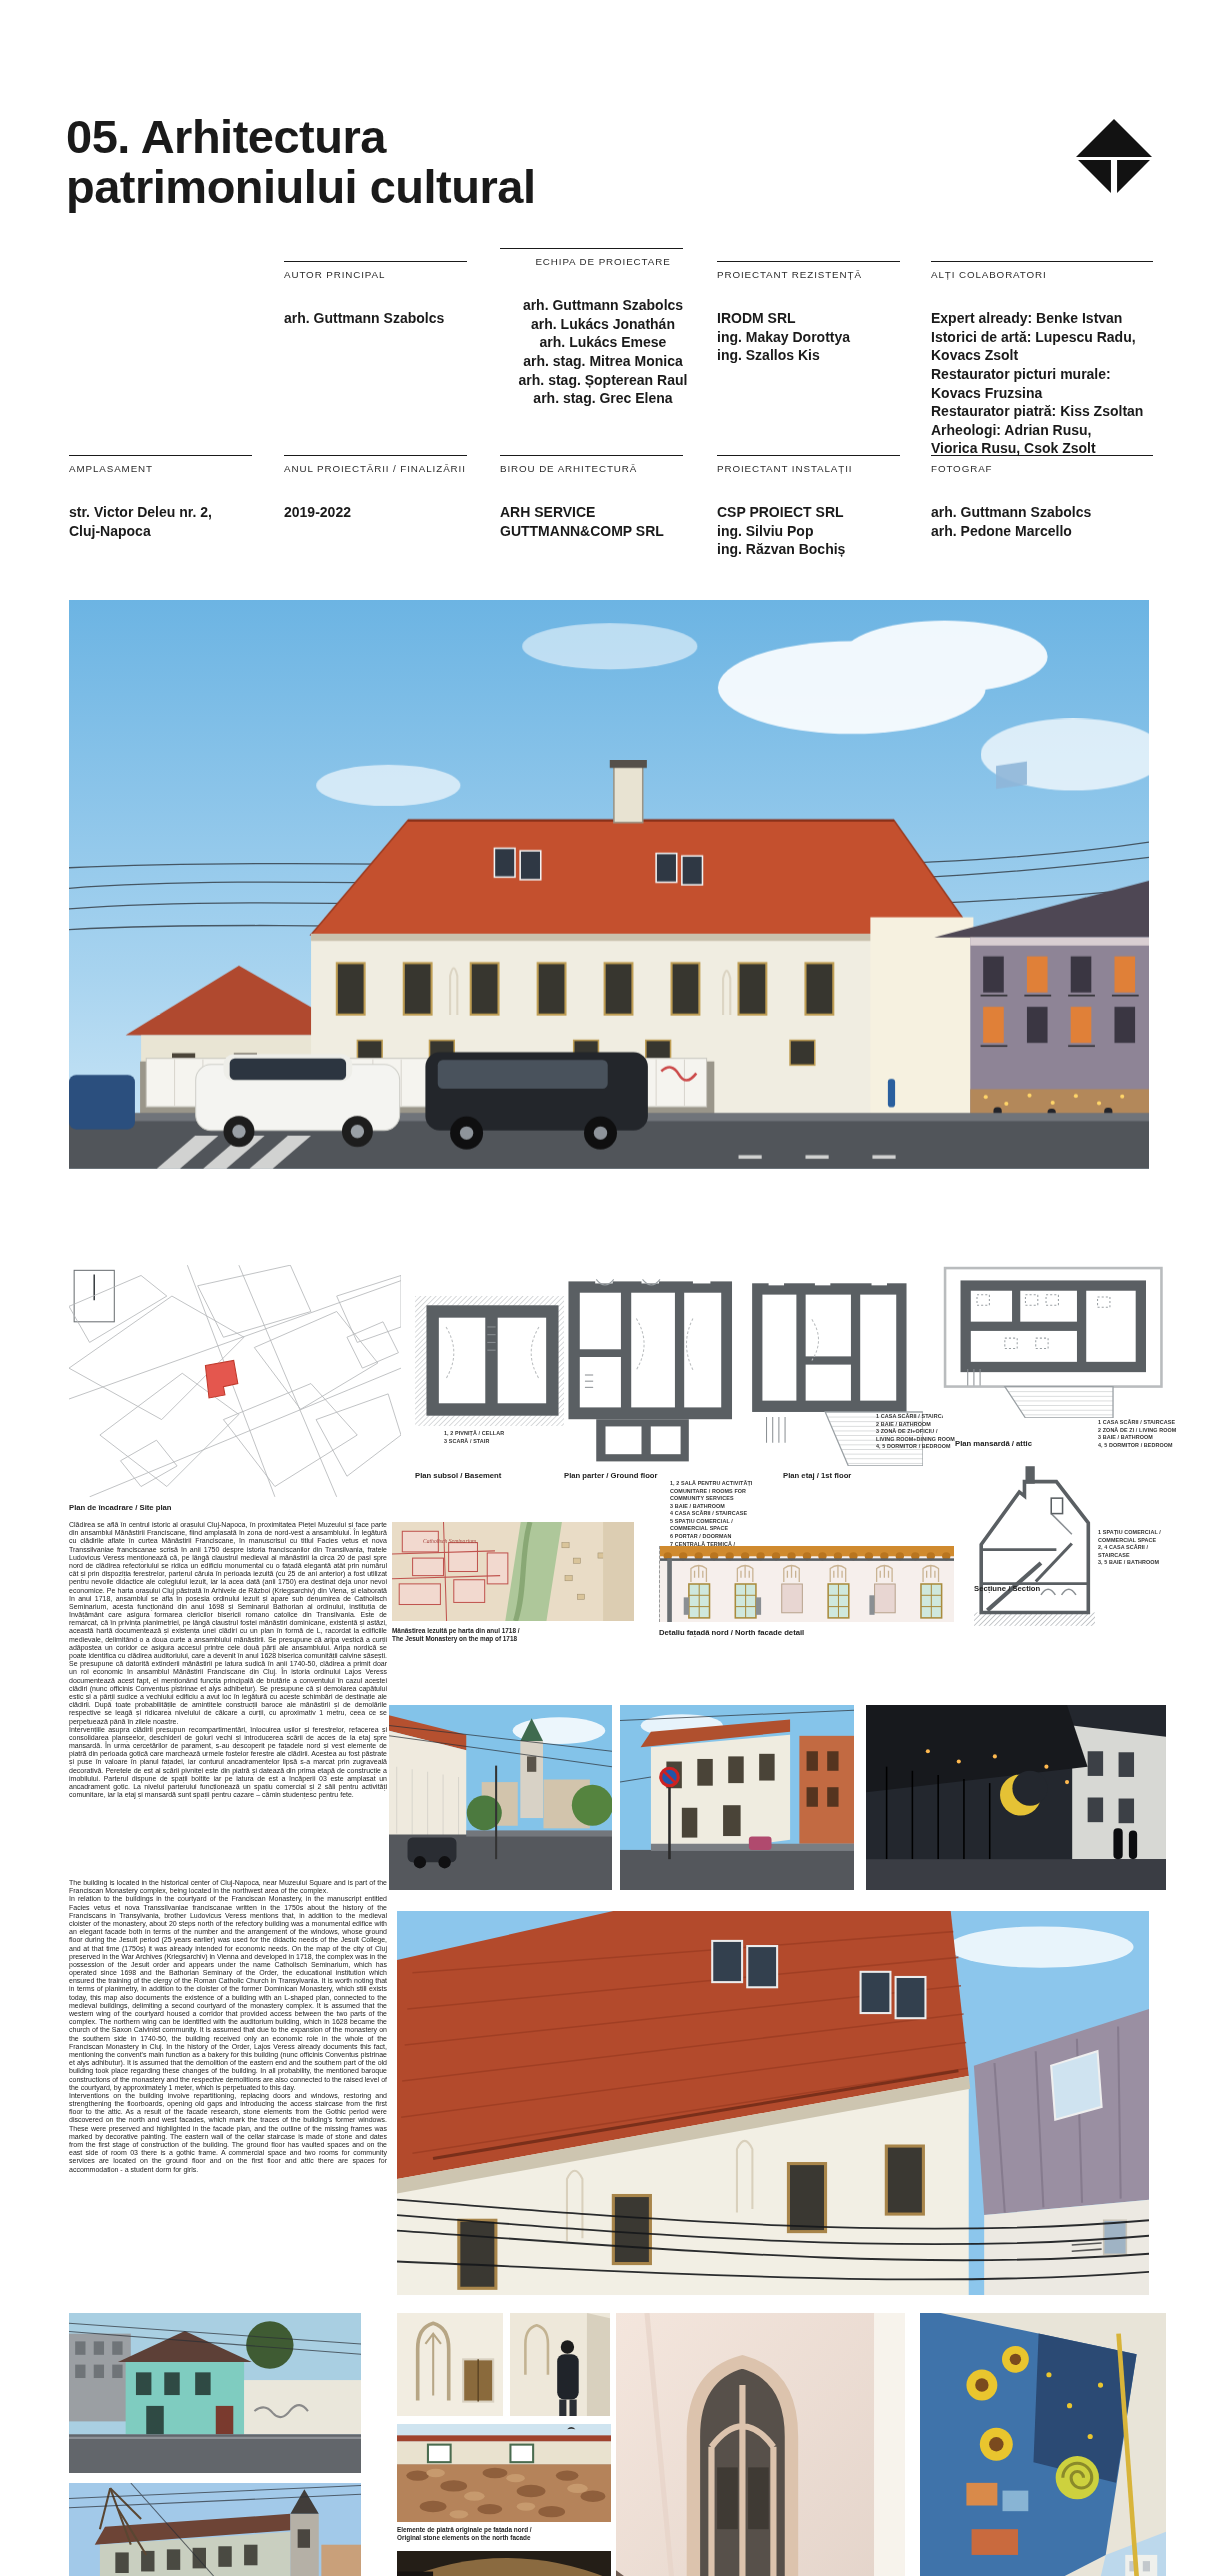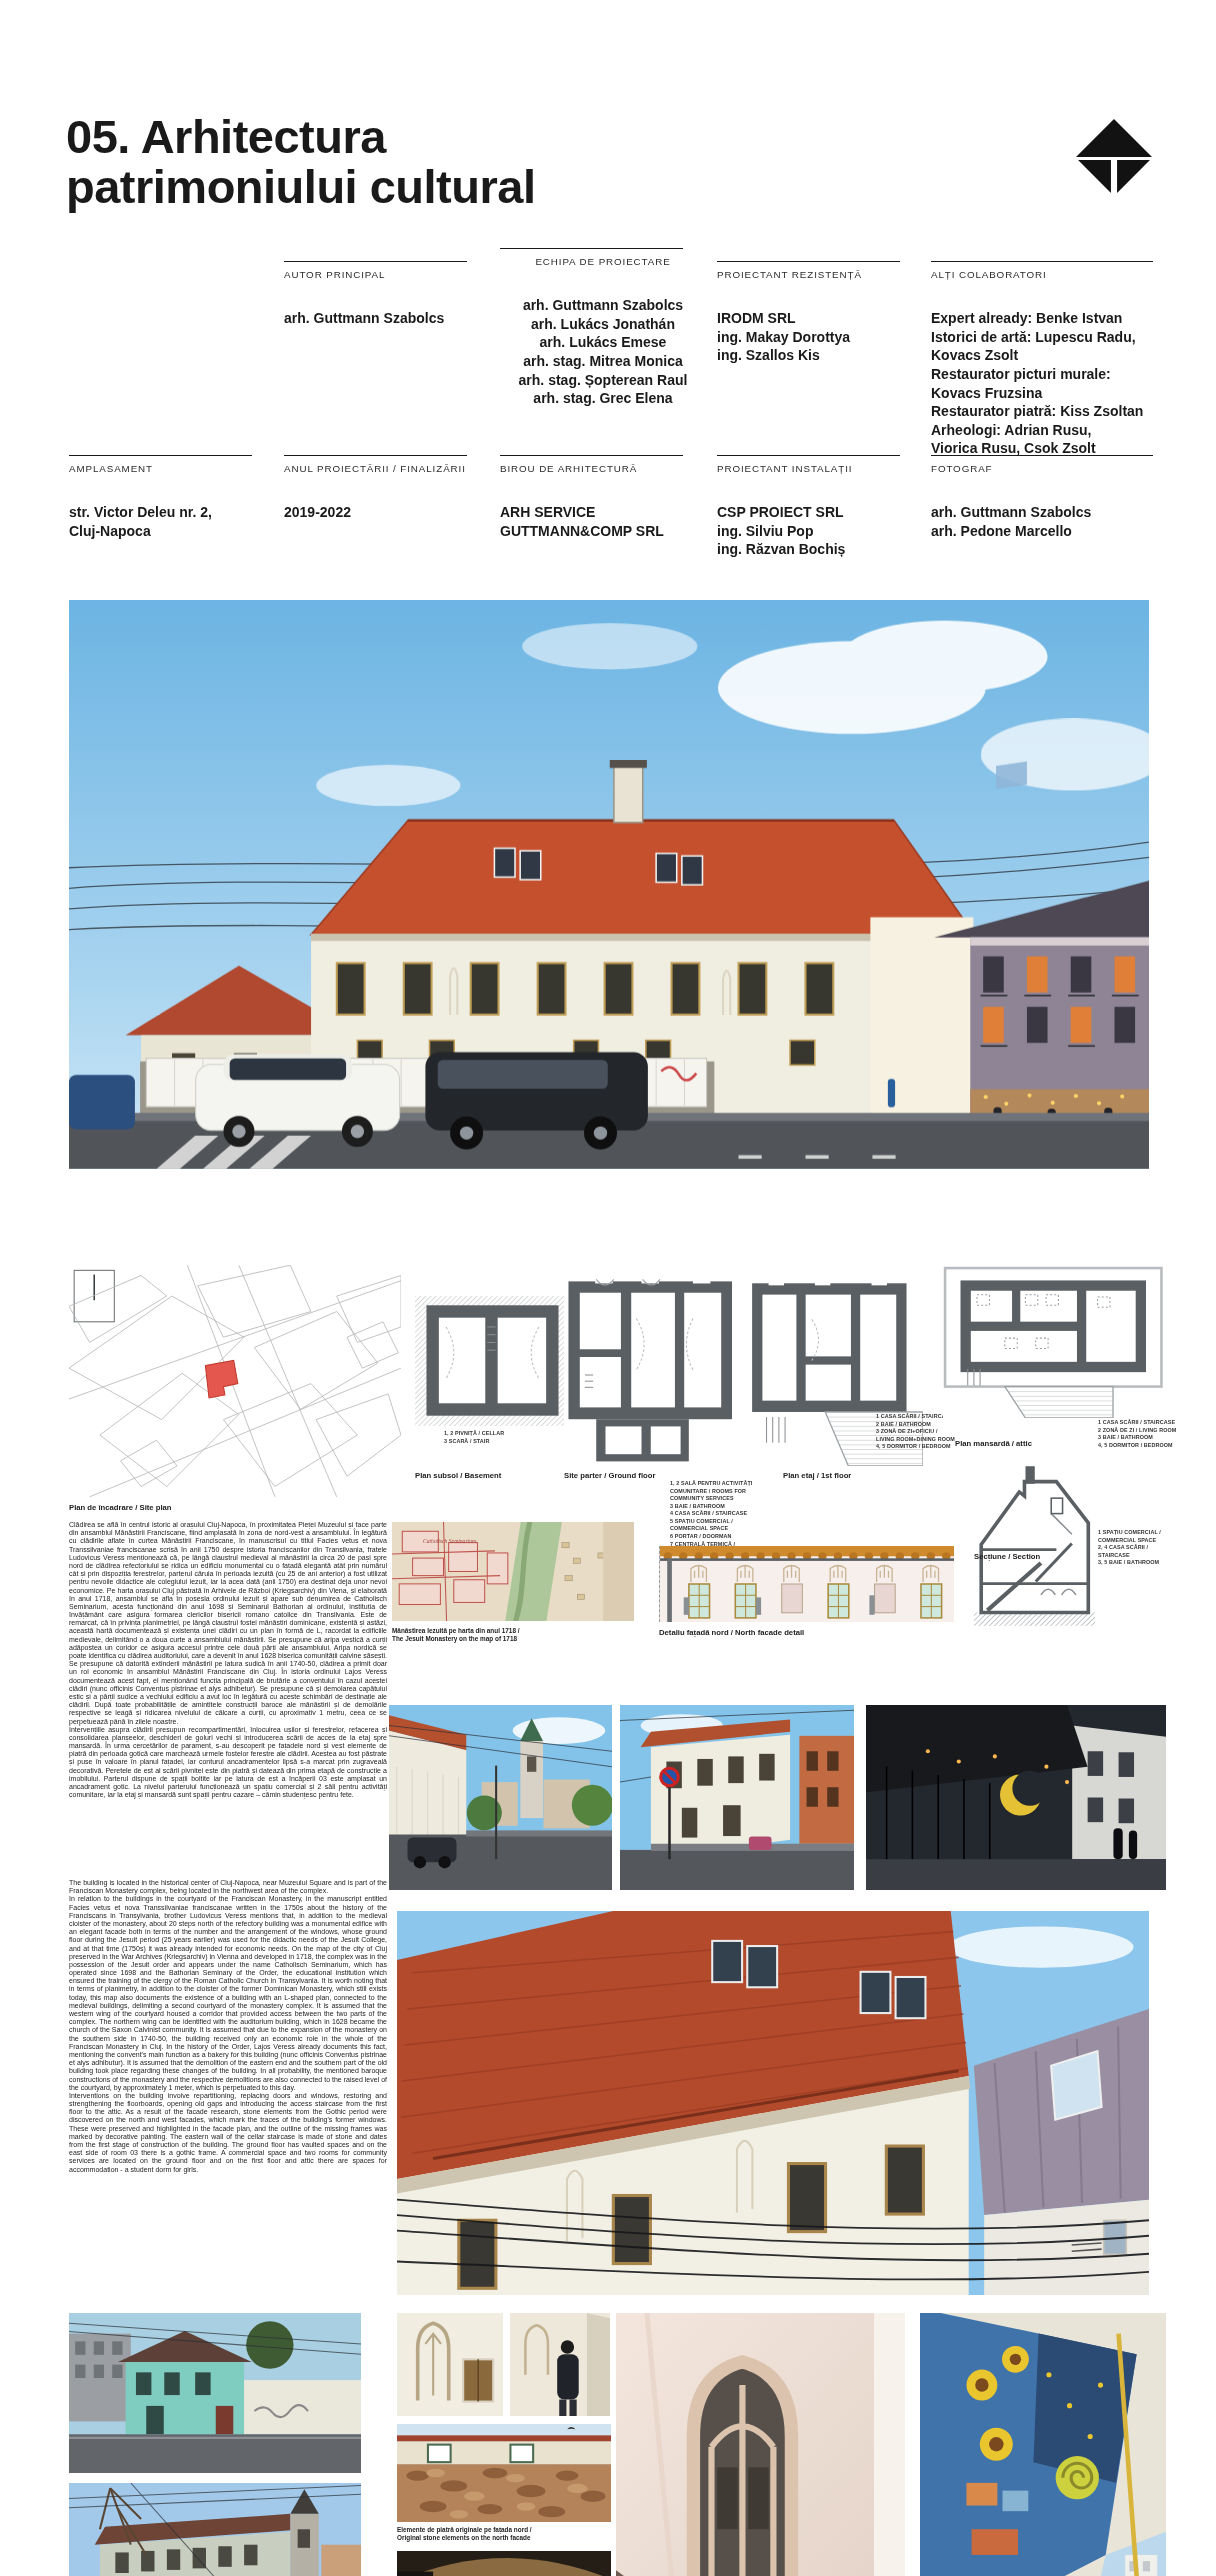--- a/index.html
+++ b/index.html
@@ -325,21 +325,21 @@
       <rect x="168" y="310" width="58" height="54" fill="#fff"></rect>
       <g stroke="#8a8f93" stroke-width="2">
           <line x1="40" y1="210" x2="56" y2="210"></line>
           <line x1="40" y1="222" x2="56" y2="222"></line>
           <line x1="40" y1="234" x2="56" y2="234"></line>
         </g>
       <path d="M140,100 Q170,150 140,200" fill="none" stroke="#b9bcbe" stroke-width="2" stroke-dasharray="5,4"></path>
       <path d="M250,100 Q225,150 250,200" fill="none" stroke="#b9bcbe" stroke-width="2" stroke-dasharray="5,4"></path>
     </svg>
   </div>
-  <div class="abs cap" style="left:564px;top:1471px;">Site parter / Ground floor</div>
+  <div class="abs cap" style="left:564px;top:1471px;">Plan parter / Ground floor</div>
   <div class="abs legend pre" style="left:670px;top:1480px;">1, 2 SALĂ PENTRU ACTIVITĂȚI
 COMUNITARE / ROOMS FOR
 COMMUNITY SERVICES
 3 BAIE / BATHROOM
 4 CASA SCĂRII / STAIRCASE
 5 SPAȚIU COMERCIAL /
 COMMERCIAL SPACE
 6 PORTAR / DOORMAN
 7 CENTRALĂ TERMICĂ /
 TECHNICAL ROOM</div>
@@ -437,21 +437,21 @@
       <rect x="150" y="70" width="22" height="30" fill="none" stroke="#5a5f63" stroke-width="3"></rect>
       <path d="M130,258 q14,-22 28,0" fill="none" stroke="#8a8f93" stroke-width="3"></path>
       <path d="M170,258 q14,-22 28,0" fill="none" stroke="#8a8f93" stroke-width="3"></path>
     </svg>
   </div>
   <div class="abs legend pre" style="left:1098px;top:1529px;">1 SPAȚIU COMERCIAL /
 COMMERCIAL SPACE
 2, 4 CASA SCĂRII /
 STAIRCASE
 3, 5 BAIE / BATHROOM</div>
-  <div class="abs cap" style="left:974px;top:1552px;">Secțiune / Section</div>
+  <div class="abs cap" style="left:974px;top:1584px;">Secțiune / Section</div>
 
   <div class="abs bodytext pre" style="left:69px;top:1521px;">Clădirea se află în centrul istoric al orașului Cluj-Napoca, în proximitatea Pieței Muzeului și face parte din ansamblul Mănăstirii Franciscane, fiind amplasată în zona de nord-vest a ansamblului. În legătură cu clădirile aflate în curtea Mănăstirii Franciscane, în manuscrisul cu titlul Facies vetus et nova Transsilvaniae franciscanae scrisă în anii 1750 despre istoria franciscanilor din Transilvania, fratele Ludovicus Veress menționează că, pe lângă claustrul medieval al mănăstirii la circa 20 de pași spre nord de clădirea refectoriului se ridica un edificiu monumental cu o fațadă elegantă atât prin numărul cât și prin dispoziția ferestrelor, parterul căruia în perioada iezuită (cu 25 de ani anterior) a fost utilizat pentru nevoile didactice ale colegiului iezuit, iar la acea dată (anii 1750) era destinat deja unor nevoi economice. Pe harta orașului Cluj păstrată în Arhivele de Război (Kriegsarchiv) din Viena, și elaborată în anul 1718, ansamblul se afla în posesia ordinului iezuit și apare sub denumirea de Catholisch Seminarium, acesta funcționând din anul 1698 și Seminarul Bathorian al ordinului, instituția de învățământ care asigura formarea clericilor bisericii romano catolice din Transilvania. Este de remarcat, că în privința planimetriei, pe lângă claustrul fostei mănăstiri dominicane, existentă și astăzi, această hartă documentează și existența unei clădiri cu un plan în formă de L, racordat la edificiile medievale, delimitând o a doua curte a ansamblului mănăstirii. Se presupune că aripa vestică a curții adăpostea un coridor ce asigura accesul printre cele două părți ale ansamblului. Aripa nordică se poate identifica cu clădirea auditoriului, care a devenit în anul 1628 biserica comunității calvine săsești. Se presupune că datorită extinderii mănăstirii pe latura sudică în anii 1740-50, clădirea a primit doar un rol economic în ansamblul Mănăstirii Franciscane din Cluj. În istoria ordinului Lajos Veress documentează acest fapt, el menționând funcția principală de brutărie a conventului în cazul acestei clădiri (nunc officinis Conventus pistrinae et alys adhibetur). Se presupune că și demolarea capătului estic și a părții sudice a vechiului edificiu a avut loc în legătură cu aceste schimbări de destinație ale clădirii. După toate probabilitățile de amintitele construcții baroce ale mănăstirii și de demolările respective se leagă și ridicarea nivelului de călcare a curții, cu aproximativ 1 metru, ceea ce se perpetuează până în zilele noastre.
 Intervențiile asupra clădirii presupun recompartimentări, înlocuirea ușilor și ferestrelor, refacerea și consolidarea planșeelor, deschideri de goluri vechi și introducerea scării de acces de la etaj spre mansardă. În urma cercetărilor de parament, s-au descoperit pe fațadele nord și vest elemente de piatră din perioada gotică care marchează urmele fostelor ferestre ale clădirii. Acestea au fost păstrate și puse în valoare în planul fațadei, iar conturul ancadramentelor lipsă s-a marcat prin zugraveală decorativă. Peretele de est al scării pivniței este din piatră și datează din prima etapă de construcție a imobilului. Parterul dispune de spații boltite iar pe latura de est a încăperii 03 este amplasat un ancadrament gotic. La nivelul parterului funcționează un spațiu comercial și 2 săli pentru activități comunitare, iar la etaj și mansardă sunt spații pentru cazare – cămin studențesc pentru fete.</div>
   <div class="abs bodytext pre" style="left:69px;top:1879px;">The building is located in the historical center of Cluj-Napoca, near Muzeului Square and is part of the Franciscan Monastery complex, being located in the northwest area of the complex.
 In relation to the buildings in the courtyard of the Franciscan Monastery, in the manuscript entitled Facies vetus et nova Transsilvaniae franciscanae written in the 1750s about the history of the Franciscans in Transylvania, brother Ludovicus Veress mentions that, in addition to the medieval cloister of the monastery, about 20 steps north of the refectory building was a monumental edifice with an elegant facade both in terms of the number and the arrangement of the windows, whose ground floor during the Jesuit period (25 years earlier) was used for the didactic needs of the Jesuit College, and at that time (1750s) it was already intended for economic needs. On the map of the city of Cluj preserved in the War Archives (Kriegsarchiv) in Vienna and developed in 1718, the complex was in the possession of the Jesuit order and appears under the name Catholisch Seminarium, which has operated since 1698 and the Bathorian Seminary of the Order, the educational institution which ensured the training of the clergy of the Roman Catholic Church in Transylvania. It is worth noting that in terms of planimetry, in addition to the cloister of the former Dominican Monastery, which still exists today, this map also documents the existence of a building with an L-shaped plan, connected to the medieval buildings, delimiting a second courtyard of the monastery complex. It is assumed that the western wing of the courtyard housed a corridor that provided access between the two parts of the complex. The northern wing can be identified with the auditorium building, which in 1628 became the church of the Saxon Calvinist community. It is assumed that due to the expansion of the monastery on the southern side in 1740-50, the building received only an economic role in the whole of the Franciscan Monastery in Cluj. In the history of the Order, Lajos Veress already documents this fact, mentioning the convent's main function as a bakery for this building (nunc officinis Conventus pistrinae et alys adhibutur). It is assumed that the demolition of the eastern end and the southern part of the old building took place regarding these changes of the building. In all probability, the mentioned baroque constructions of the monastery and the respective demolitions are also connected to the raised level of the courtyard, by approximately 1 meter, which is perpetuated to this day.
 Interventions on the building involve repartitioning, replacing doors and windows, restoring and strengthening the floorboards, opening old gaps and introducing the access staircase from the first floor to the attic. As a result of the facade research, stone elements from the Gothic period were discovered on the north and west facades, which mark the traces of the building's former windows. These were preserved and highlighted in the facade plan, and the outline of the missing frames was marked by decorative painting. The eastern wall of the cellar staircase is made of stone and dates from the first stage of construction of the building. The ground floor has vaulted spaces and on the east side of room 03 there is a gothic frame. A commercial space and two rooms for community services are located on the ground floor and on the first floor and attic there are spaces for accommodation - a student dorm for girls.</div>
 
   <div class="abs ph" style="left:392px;top:1522px;width:242px;height:99px;">
     <svg width="242" height="99" viewBox="0 0 470 192" preserveAspectRatio="none">
       <rect width="470" height="192" fill="#e9dcc6"></rect>

